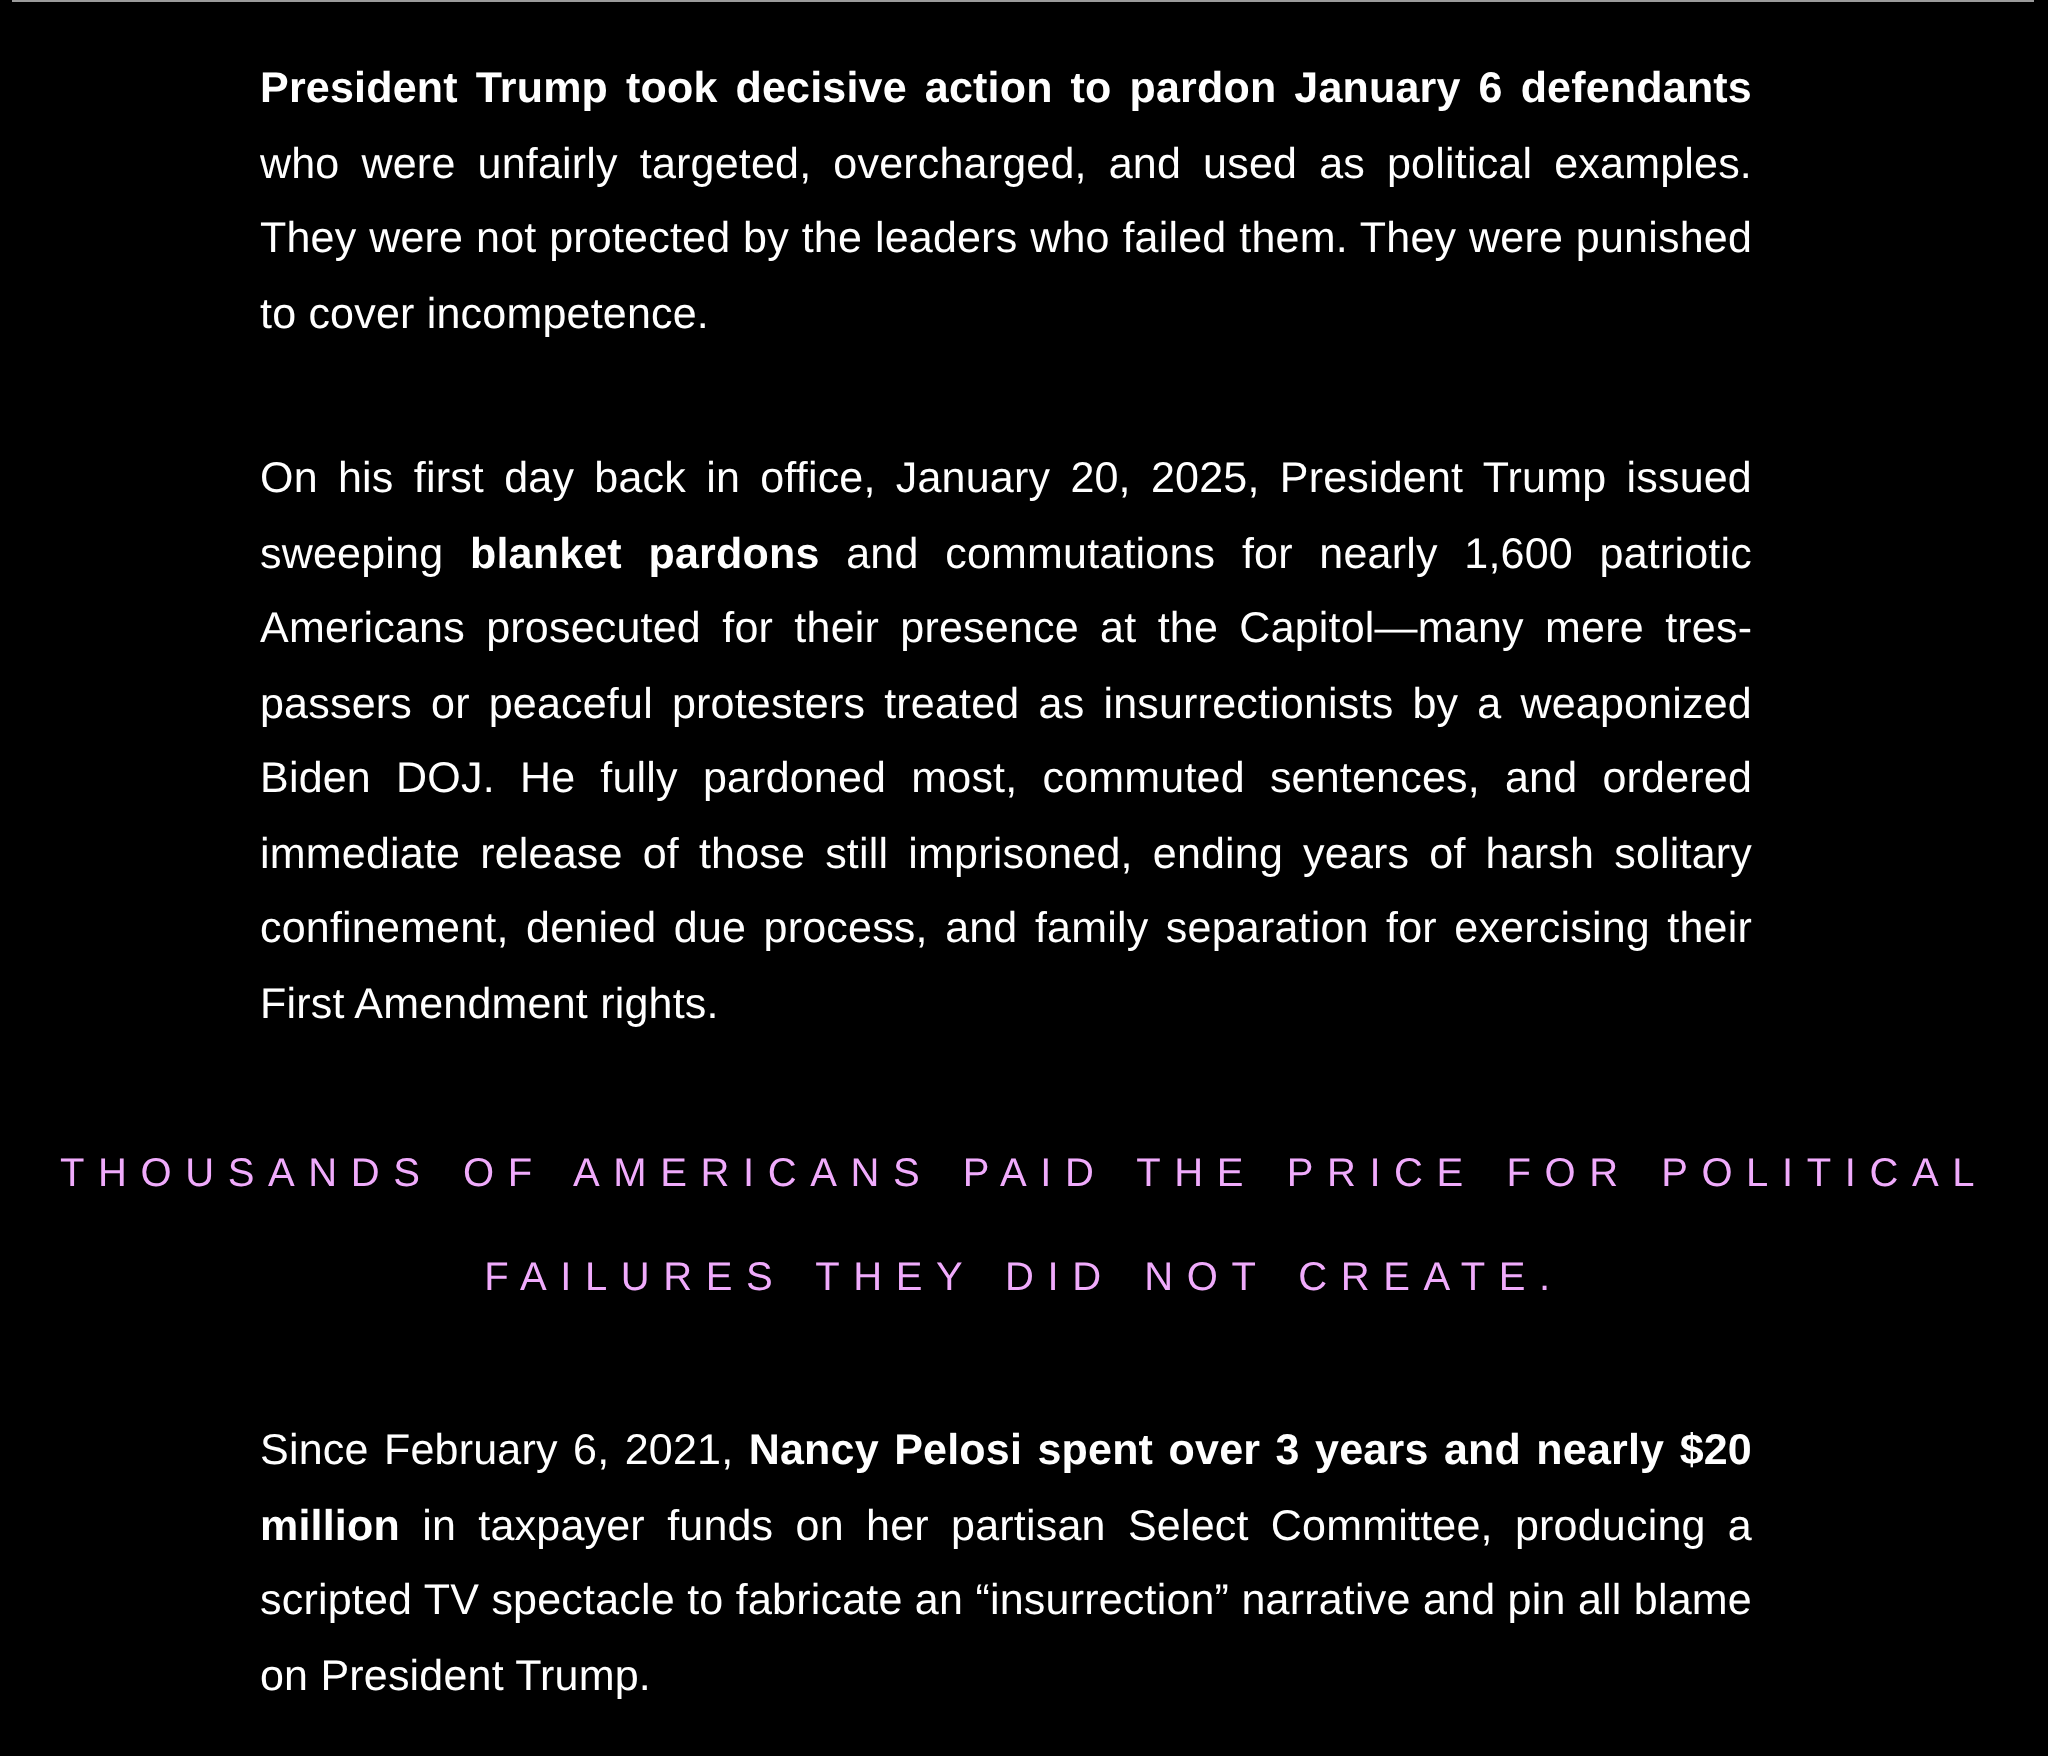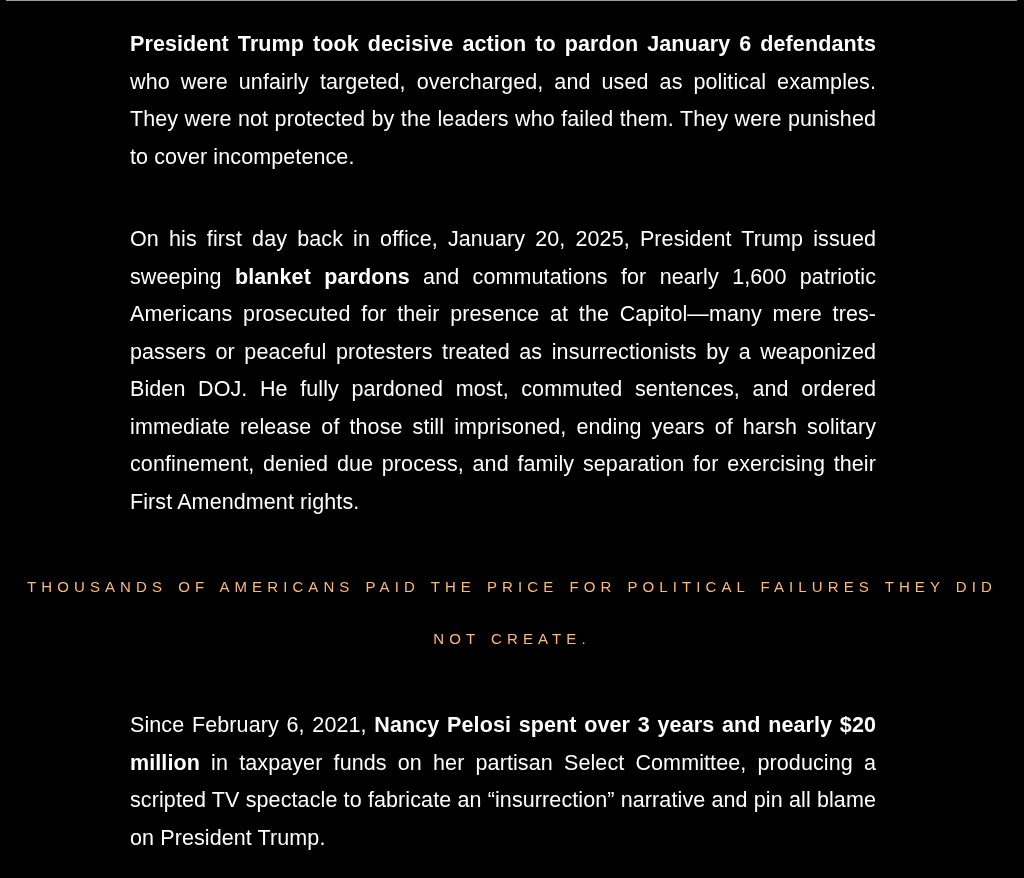--- a/index.html
+++ b/index.html
@@ -40,27 +40,27 @@
     -webkit-hyphens: manual;
   }
   .body-para .bold {
     font-weight: 700;
   }
   .para-gap {
     margin-bottom: 45px;
   }
   .pull-quote {
     margin: 40px 20px 42px 20px;
-    font-size: 15px;
+    font-size: 20px;
     line-height: 52px;
     font-weight: 500;
     letter-spacing: 0.34em;
     word-spacing: 0.12em;
     text-align: center;
-    color: #fdba74;
+    color: #f0abfc;
     text-transform: uppercase;
   }
 </style>
 </head>
 <body>
 
 <div class="page">
   <div class="top-border"></div>
   <main class="content">
     <p class="body-para para-gap"><span class="bold">President Trump took decisive action to pardon January 6 defen­dants</span><span> who were unfairly targeted, overcharged, and used as political ex­amples. They were not protected by the leaders who failed them. They were punished to cover incompetence.</span></p>

